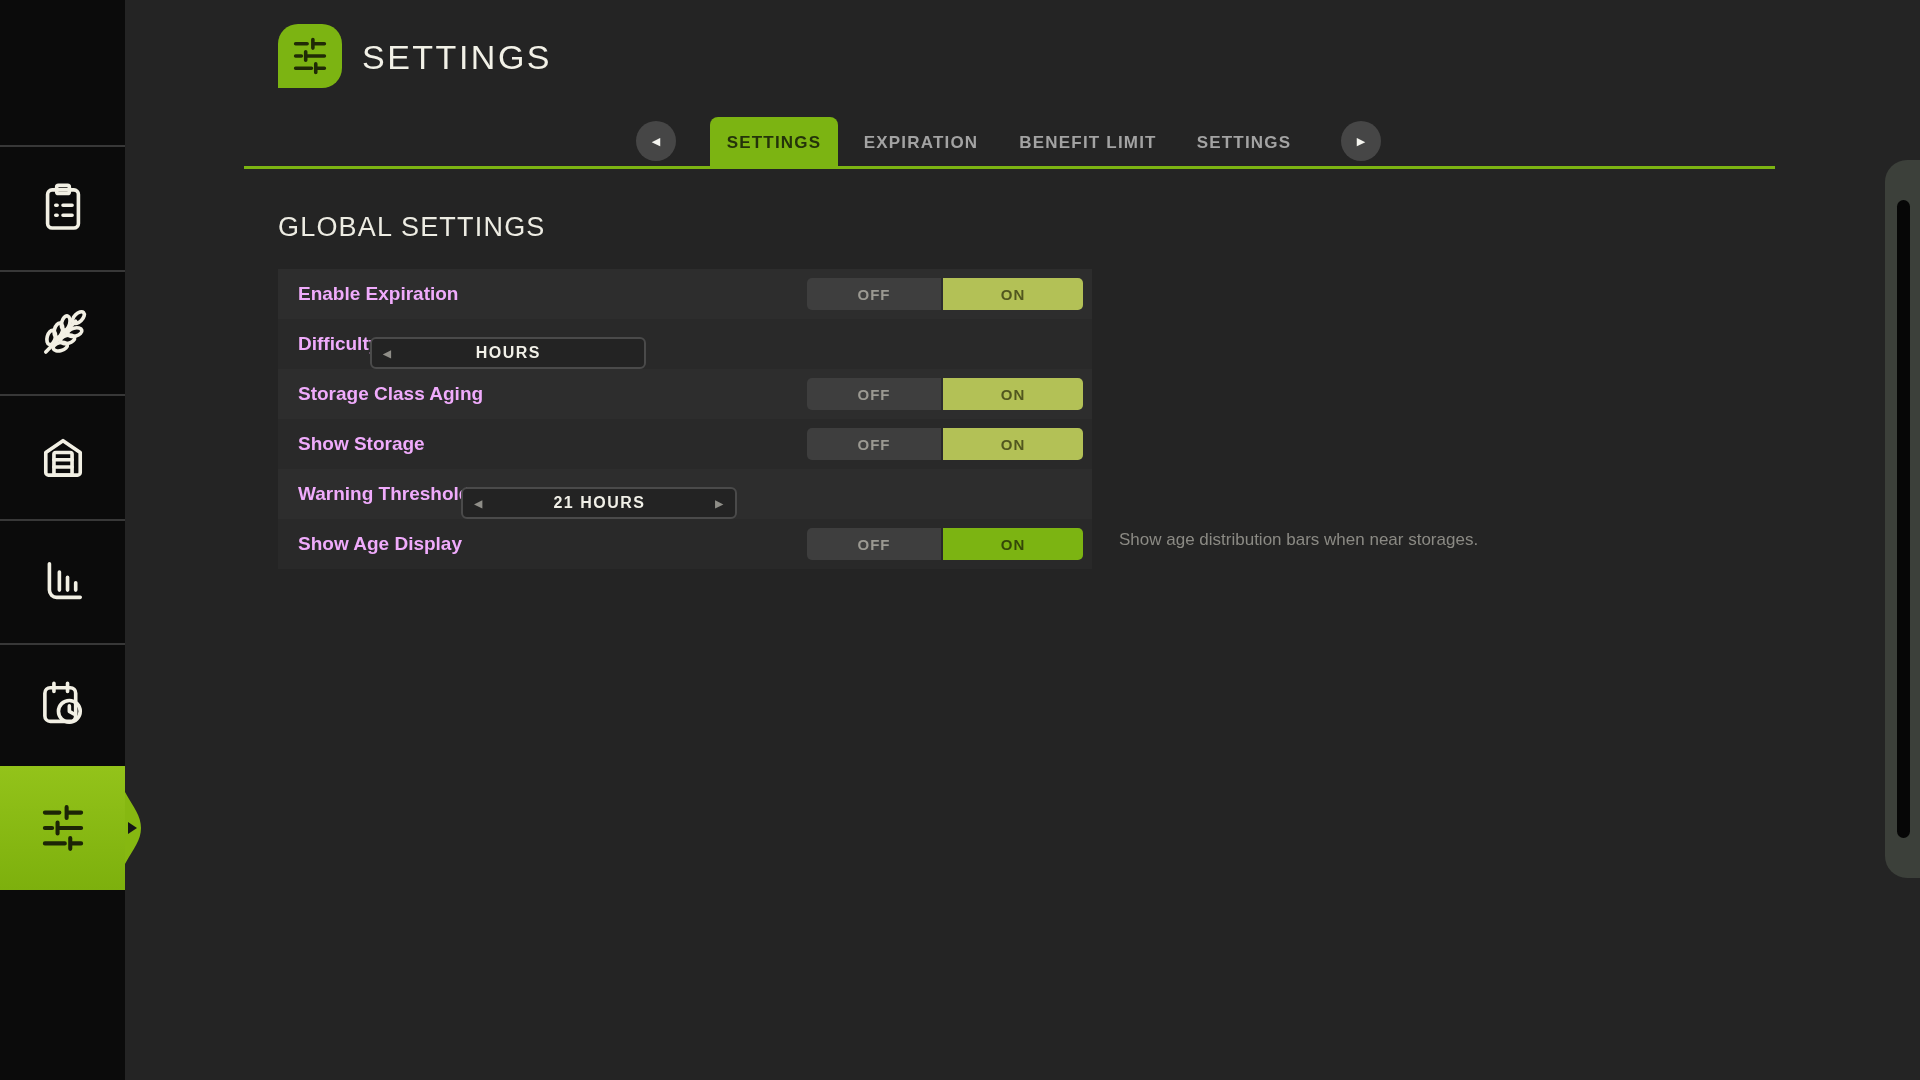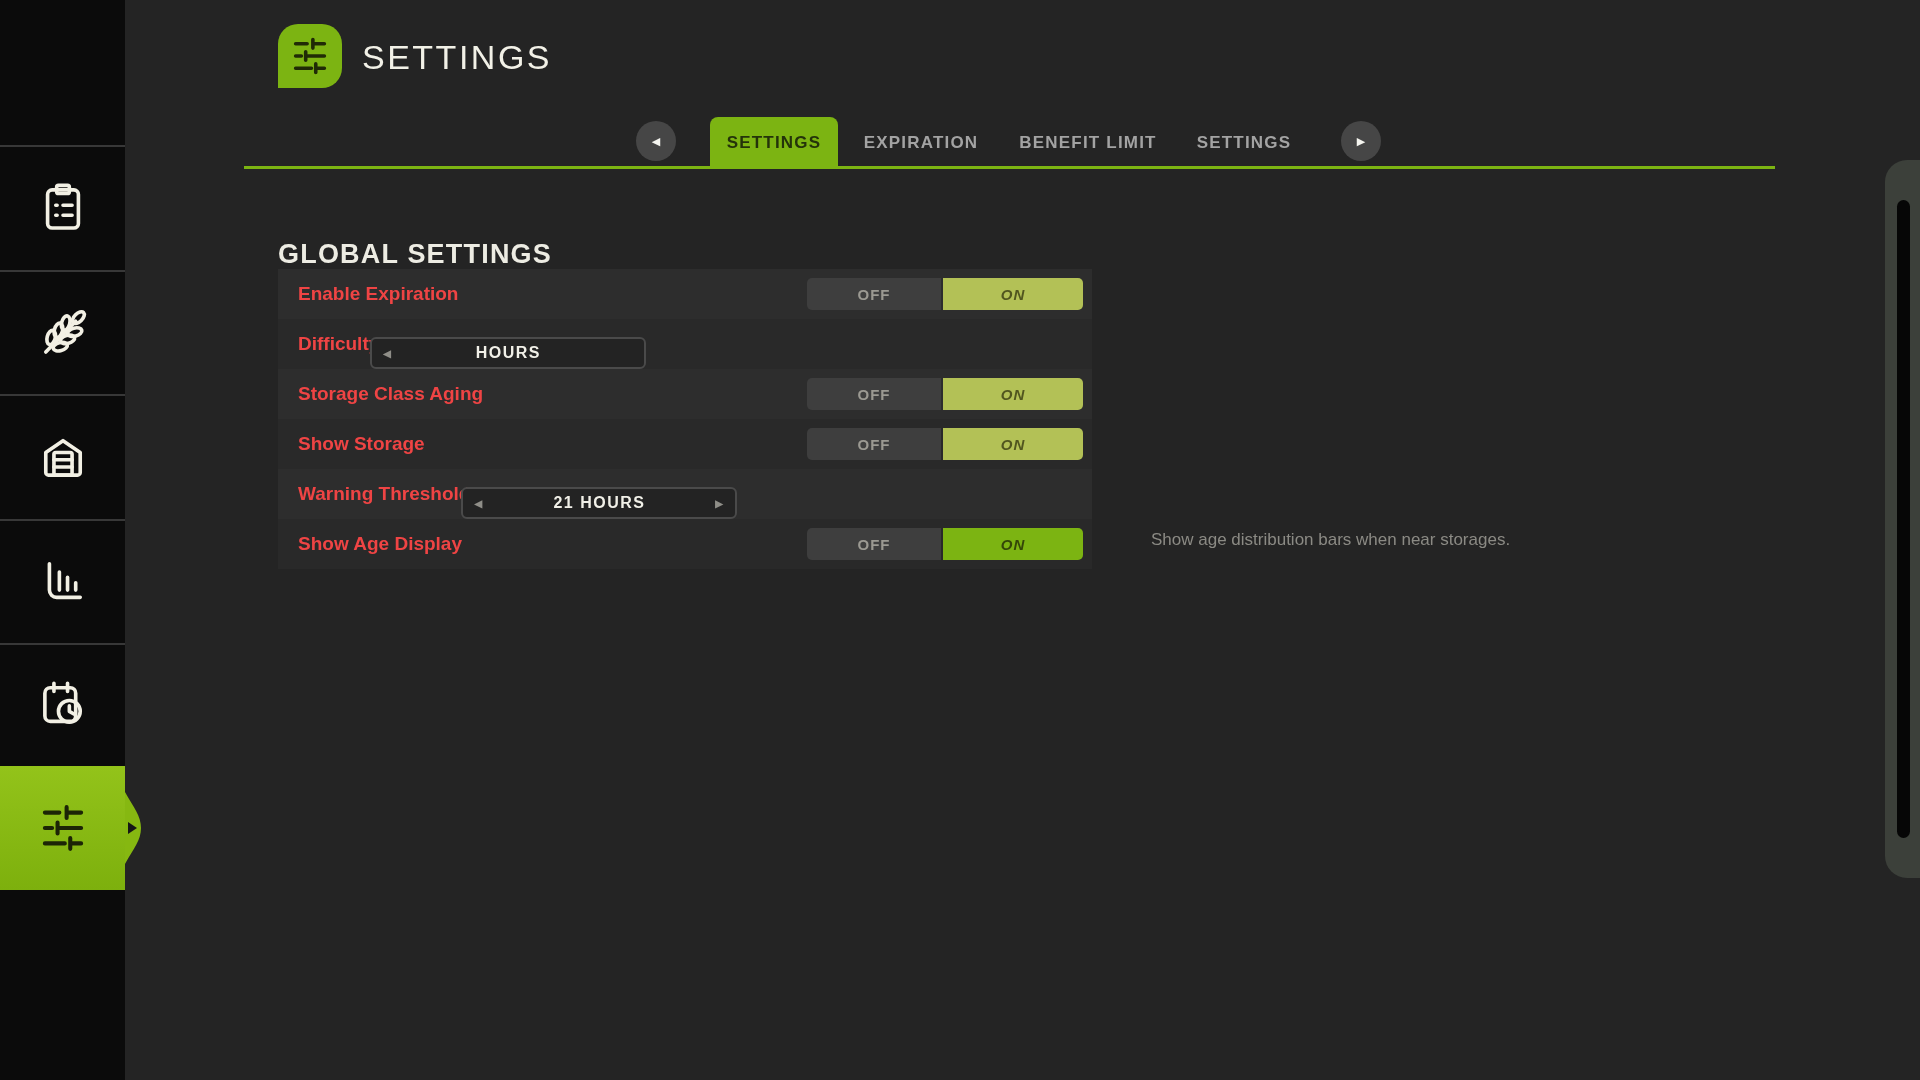--- a/index.html
+++ b/index.html
@@ -39,45 +39,45 @@
                justify-content:center; font-size:11px; cursor:pointer; }
   .tab-arrow.prev { left:636px; }
   .tab-arrow.next { left:1341px; }
   .tab { position:absolute; top:117px; height:51px; display:flex; align-items:center;
          justify-content:center; font-size:17px; font-weight:bold; letter-spacing:1.2px;
          color:#a3a3a3; cursor:pointer; }
   .tab.active { background:#7cb412; color:#24330a; border-radius:8px 8px 0 0; }
   .tab-underline { position:absolute; left:244px; top:166px; width:1531px; height:3px; background:#7cb412; }
 
   
-  .heading { position:absolute; left:278px; top:212px; font-size:27px; font-weight:700;
-             letter-spacing:1.2px; color:#edece3;margin-top:27px; }
+  .heading { position:absolute; left:278px; top:212px; font-size:27px; font-weight:400;
+             letter-spacing:1.2px; color:#edece3; }
   .rows { position:absolute; left:278px; top:269px; width:814px; }
   .row { position:relative; height:50px; display:flex; align-items:center; }
   .row.odd  { background:#2d2d2d; }
   .row.even { background:#292929; }
-  .row-label { padding-left:20px; font-size:19px; font-weight:bold; color:#ef4444; }
+  .row-label { padding-left:20px; font-size:19px; font-weight:bold; color:#f0abfc; }
   .control { position:absolute; right:9px; top:9px; width:276px; height:32px;justify-content:space-between; }
 
   .toggle { display:flex; gap:2px; }
   .t-off, .t-on { height:32px; display:flex; align-items:center; justify-content:center;
                   font-size:15px; font-weight:bold; letter-spacing:1px; cursor:pointer; }
   .t-off { width:134px; background:#3e3e3e; color:#9b9992; border-radius:5px 0 0 5px; }
-  .t-on  { flex:1; background:#b3c156; color:#51561f; border-radius:0 5px 5px 0;font-style:italic; }
+  .t-on  { flex:1; background:#b3c156; color:#51561f; border-radius:0 5px 5px 0; }
   .row.focused .t-on { background:#7cb412; color:#344708; }
 
   .selector { width:276px; height:32px; border:2px solid #4a4a4a; border-radius:6px;
               background:#232323; display:flex; align-items:center; justify-content:center;
               position:relative; color:#f1f0e8; font-size:16px; font-weight:bold;
               letter-spacing:1.5px; cursor:pointer; }
   .sel-arrow { position:absolute; color:#8f8e88; font-size:10px; cursor:pointer; }
   .sel-arrow.left  { left:11px; }
   .sel-arrow.right { right:11px; }
 
-  .helper { position:absolute; left:1151px; top:530px; font-size:17px; color:#8b8a84; }
+  .helper { position:absolute; left:1119px; top:530px; font-size:17px; color:#8b8a84; }
 
   
   .edge-strip { position:absolute; right:0; top:160px; width:35px; height:718px;
                 background:#3c403a; border-radius:22px 0 0 22px; }
   .edge-scrollbar { position:absolute; right:10px; top:40px; width:13px; height:638px;
                     background:#060606; border-radius:7px; }
 </style>
 </head>
 <body>
 

